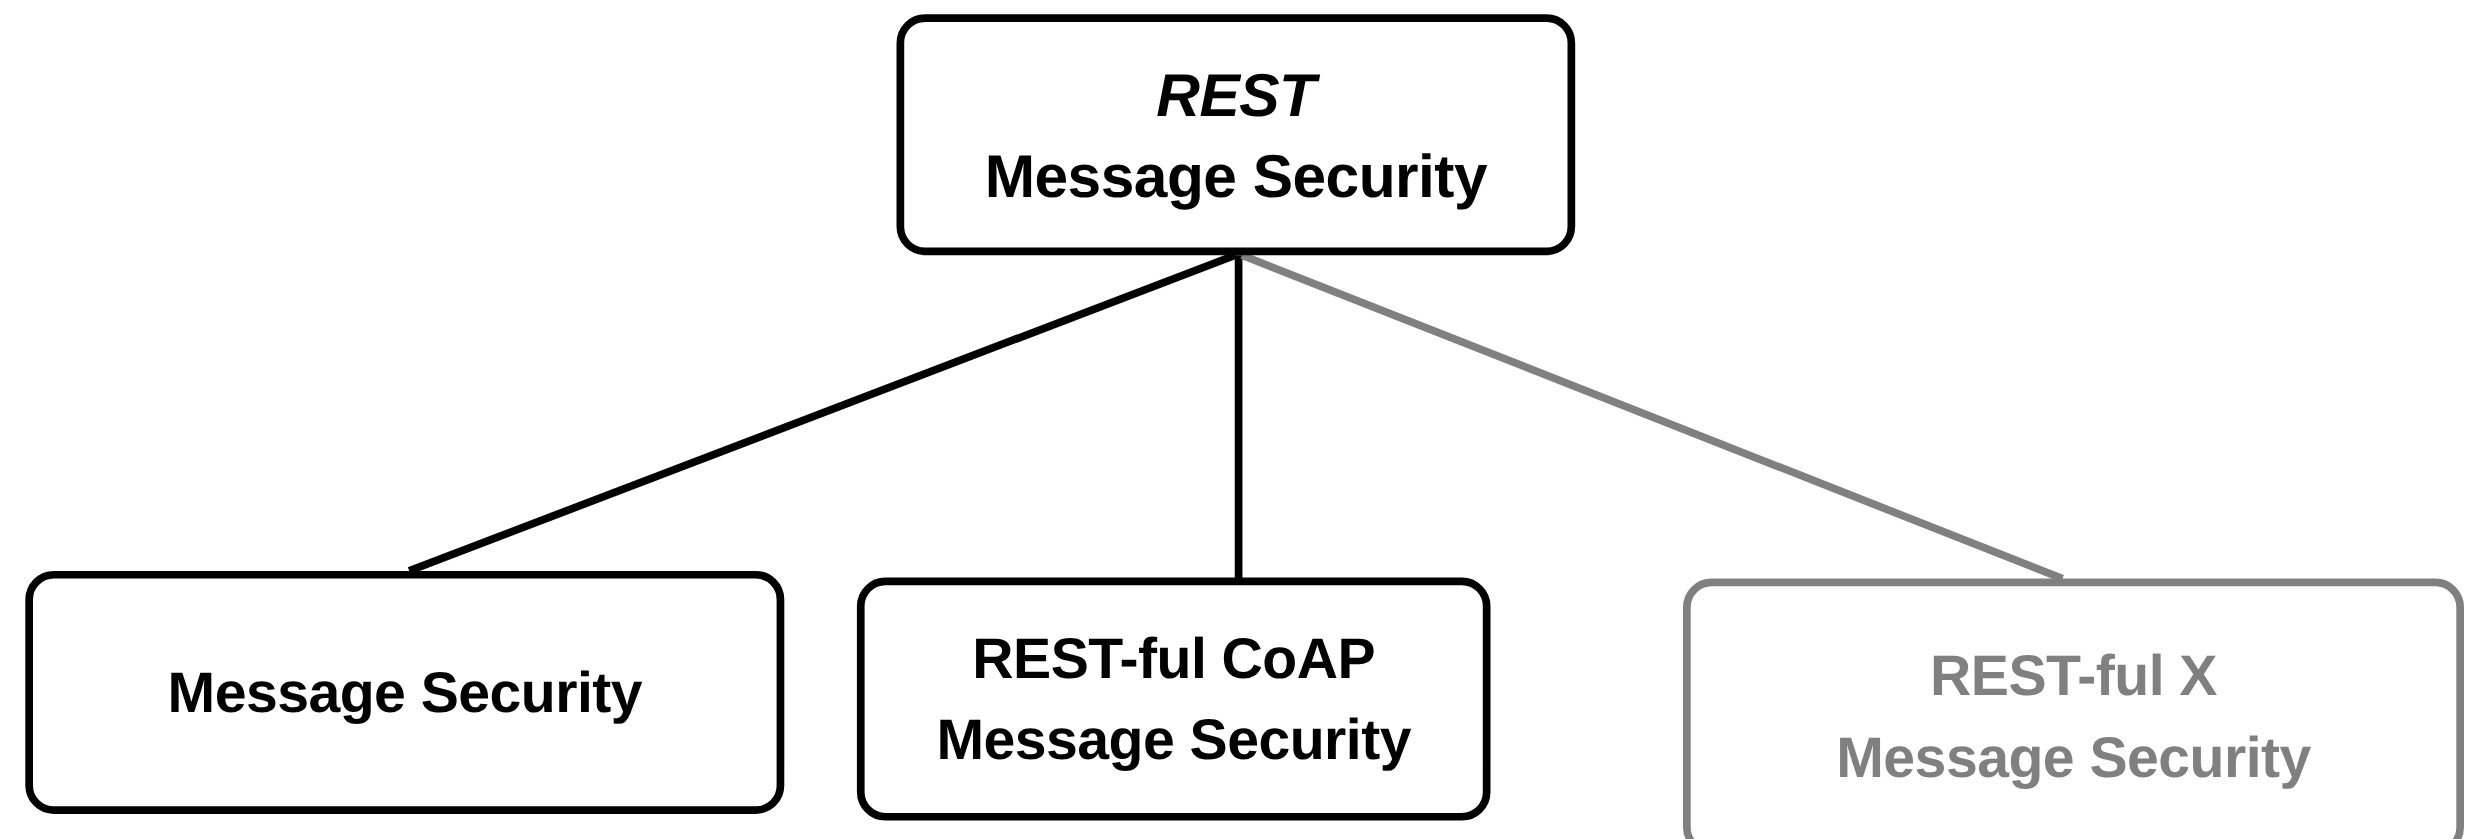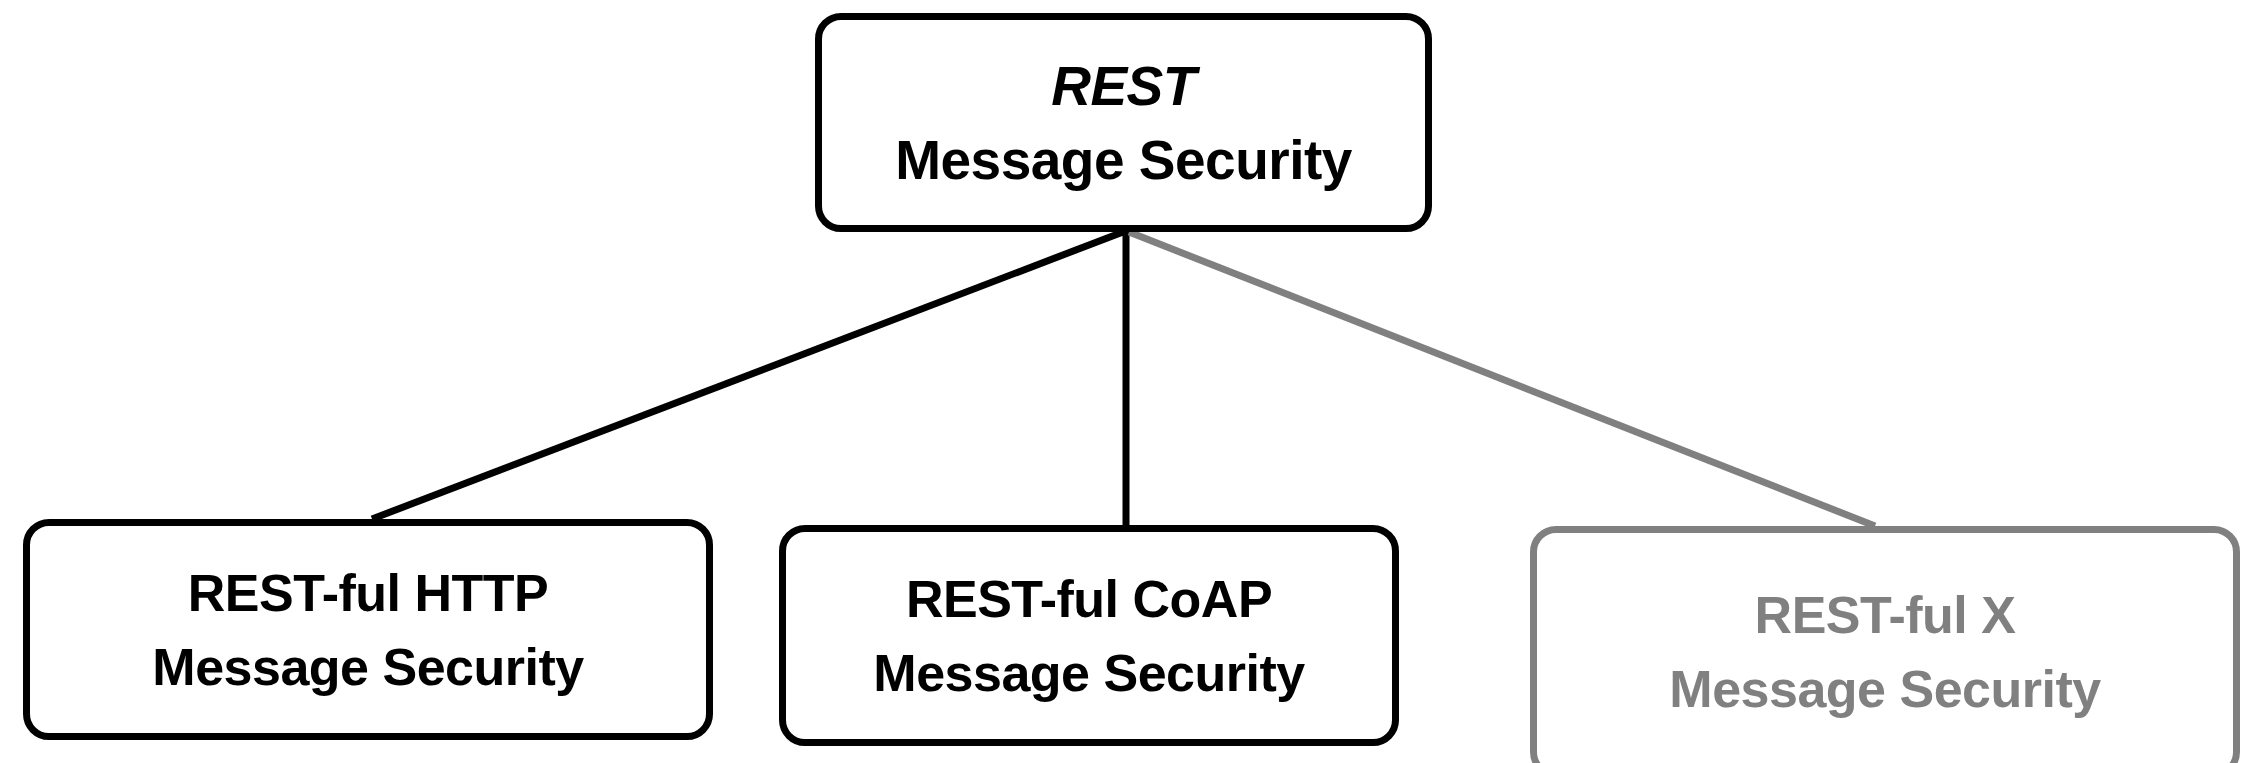--- a/index.html
+++ b/index.html
@@ -71,21 +71,21 @@
     width: 690px;
     height: 221px;
     border-width: 7px;
     border-color: #000000;
     border-radius: 26px;
     color: #000000;
   }
   #node-coap {
     left: 779px;
     top: 525px;
-    width: 620px;
+    width: 576px;
     height: 221px;
     border-width: 7px;
     border-color: #000000;
     border-radius: 26px;
     color: #000000;
   }
   #node-x {
     left: 1530px;
     top: 526px;
     width: 710px;
@@ -115,21 +115,20 @@
     <line x1="1126" y1="232" x2="1126" y2="527" stroke="#000000" stroke-width="7" stroke-linecap="butt"></line>
     <line x1="1129" y1="232" x2="1875" y2="526" stroke="#808080" stroke-width="7" stroke-linecap="butt"></line>
   </svg>
 
   <div class="node root" id="node-root" style="border-color: rgb(0, 0, 0); color: rgb(0, 0, 0);">
     <span class="line1">REST</span>
     <span class="line2">Message Security</span>
   </div>
 
   <div class="node leaf" id="node-http" style="border-color: rgb(0, 0, 0); color: rgb(0, 0, 0);">
-    <span class="line1">REST-ful HTTP</span>
     <span class="line2">Message Security</span>
   </div>
 
   <div class="node leaf" id="node-coap" style="border-color: rgb(0, 0, 0); color: rgb(0, 0, 0);">
     <span class="line1">REST-ful CoAP</span>
     <span class="line2">Message Security</span>
   </div>
 
   <div class="node leaf" id="node-x" style="border-color: rgb(128, 128, 128); color: rgb(128, 128, 128);">
     <span class="line1">REST-ful X</span>

